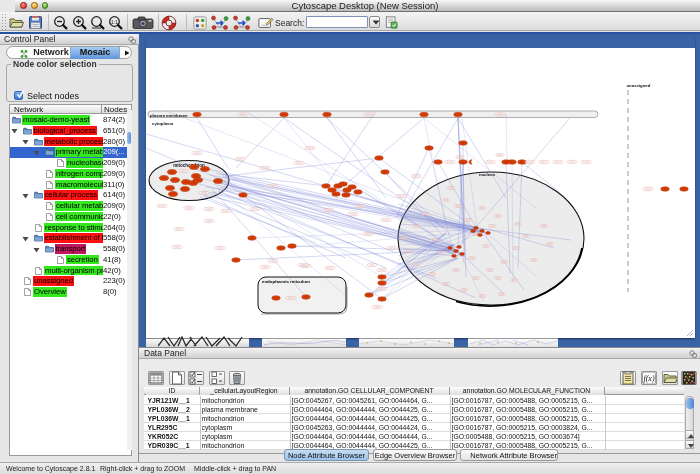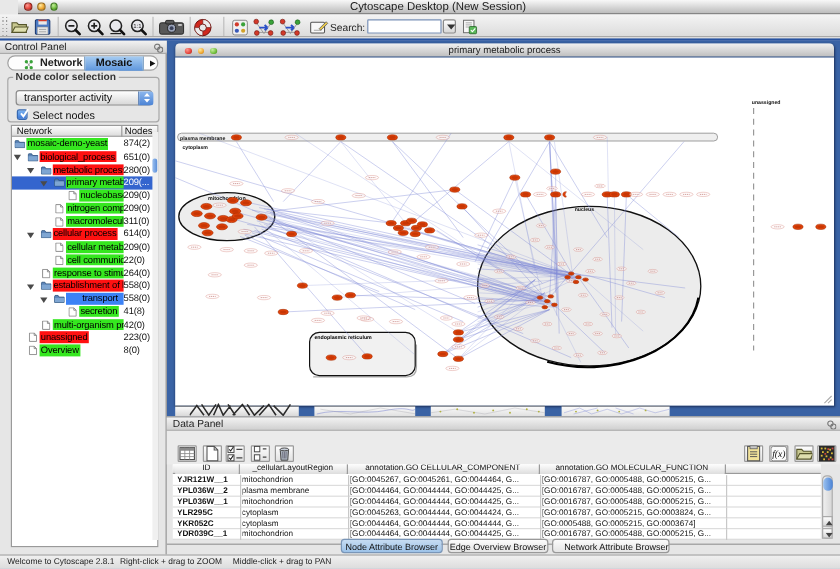--- a/index.html
+++ b/index.html
@@ -108,26 +108,20 @@
       <rect x="7" y="7" width="7" height="7" rx="1" fill="#5AB85A" stroke="#1A5A1A" stroke-width="0.7"></rect>
       <path d="M8.5 10.5 L10 12 L12.8 8.8" stroke="#fff" stroke-width="1.1" fill="none"></path>
     </svg>
 </div>
 
 <div class="abs" style="left:0;top:32px;width:700px;height:2px;background:#27529F"></div>
 
 <div class="abs" style="left:139px;top:34px;width:561px;height:313px;background:#3A63A5"></div>
 
 <div class="abs" style="left:146px;top:36px;width:549px;height:302px;border-radius:4px 4px 0 0;box-shadow:0 1px 2px rgba(0,0,20,0.5)">
-  <div class="abs" style="left:0;top:0;width:549px;height:12px;background:linear-gradient(#F2F2F2,#BFBFBF);border-radius:4px 4px 0 0;border-bottom:1px solid #808080">
-    <div class="abs" style="left:0;top:0;width:549px;text-align:center;font-size:8px;line-height:12px;color:#1a1a1a">primary metabolic process</div>
-    <div class="abs" style="left:8px;top:3.5px;width:5.6px;height:5.6px;border-radius:50%;background:radial-gradient(circle at 35% 30%,#FF9890,#E4443A 60%,#9E1F16)"></div>
-    <div class="abs" style="left:18.5px;top:3.5px;width:5.6px;height:5.6px;border-radius:50%;background:radial-gradient(circle at 35% 30%,#FFE9A0,#F0A830 60%,#B06A10)"></div>
-    <div class="abs" style="left:29px;top:3.5px;width:5.6px;height:5.6px;border-radius:50%;background:radial-gradient(circle at 35% 30%,#C8F0A0,#70BE3C 60%,#3A7A18)"></div>
-  </div>
   <div class="abs" style="left:0;top:12px;width:549px;height:290px;background:#fff;overflow:hidden">
     <svg width="549" height="289" viewBox="0 0 549 289" style="position:absolute;left:0;top:0">
         <rect x="2" y="63" width="450" height="6.5" rx="3.2" fill="#EFEFEF" stroke="#9a9a9a" stroke-width="0.8"></rect>
         <ellipse cx="43" cy="132.5" rx="40" ry="20" fill="#EDEDED" stroke="#111" stroke-width="1.1"></ellipse>
         <ellipse cx="345" cy="190.5" rx="93" ry="66.5" fill="#ECECEC" stroke="#111" stroke-width="1.1"></ellipse>
         <path d="M 310 253.5 A 93 66.5 0 0 0 436 200" fill="none" stroke="#000" stroke-width="1.8"></path>
         <path d="M 115 266 L 193 266 Q 201 266 201 258 L 201 239" fill="none" stroke="rgba(40,40,40,0.4)" stroke-width="1.1"></path>
         <rect x="112" y="229" width="88" height="36" rx="8" fill="#F1F1F1" stroke="#111" stroke-width="1"></rect>
         <line x1="62" y1="121" x2="330" y2="180" stroke="rgba(128,138,216,0.48)" stroke-width="0.7"></line>
         <line x1="70" y1="125" x2="336" y2="183" stroke="rgba(128,138,216,0.48)" stroke-width="0.7"></line>
@@ -590,29 +584,20 @@
     <div class="abs" style="left:24px;top:0;width:40px;text-align:center;font-size:9px;font-weight:bold;line-height:11.5px;color:#222">Network</div>
     <div class="abs" style="left:63px;top:0;width:50px;height:11.5px;background:linear-gradient(#A6CCF2,#5E96DC);border-left:1px solid #88A8C8;border-right:1px solid #88A8C8;text-align:center;font-size:9px;font-weight:bold;line-height:11.5px;color:#111">Mosaic</div>
     <svg class="abs" style="left:117px;top:3px" width="6" height="6" viewBox="0 0 6 6">
         <path d="M1 0.5 L5.5 3 L1 5.5 Z" fill="#111"></path>
       </svg>
   </div>
 
   <div class="abs" style="left:6px;top:30px;width:127px;height:38px;border:1px solid #A8A8A8;border-radius:3px"></div>
   <div class="abs" style="left:11px;top:25px;background:#E6E6E6;padding:0 2px;font-size:8.5px;font-weight:bold;color:#333">Node color selection</div>
 
-  <div class="abs" style="left:13px;top:41px;width:114px;height:13px;background:linear-gradient(#FFFFFF,#D8D8D8);border:1px solid #8a8a8a;border-radius:3px">
-    <div class="abs" style="left:6px;top:0;font-size:9px;line-height:11.5px;color:#111">transporter activity</div>
-    <div class="abs" style="left:101px;top:-0.5px;width:12.5px;height:12px;background:linear-gradient(#8EB8EE,#4A82D4);border-radius:0 3px 3px 0;border-left:1px solid #6A8AB8">
-      <svg class="abs" style="left:3px;top:1.5px" width="7" height="9" viewBox="0 0 7 9">
-          <path d="M3.5 0.5 L6 3.5 L1 3.5 Z" fill="#fff"></path>
-          <path d="M3.5 8.5 L6 5.5 L1 5.5 Z" fill="#fff"></path>
-        </svg>
-    </div>
-  </div>
 
   <div class="abs" style="left:14px;top:57px;width:9px;height:9px;background:linear-gradient(#7AB2F0,#3C78D8);border:1px solid #3668B0;border-radius:2px">
     <svg class="abs" style="left:0.5px;top:-2px" width="9" height="10" viewBox="0 0 9 10">
         <path d="M1.5 4.5 L3.5 7 L7.5 1" stroke="#fff" stroke-width="1.6" fill="none"></path>
       </svg>
   </div>
   <div class="abs" style="left:27px;top:56.5px;font-size:9px;color:#111">Select nodes</div>
 
   <div class="abs" style="left:9px;top:70px;width:123px;height:352px;background:#fff;border:1px solid #9a9a9a">
     <div class="abs" style="left:0;top:0;width:121px;height:9px;background:linear-gradient(#FDFDFD,#DDD);border-bottom:1px solid #9a9a9a">
@@ -734,21 +719,21 @@
           <div style="position:absolute;left:93px;top:0.5px;line-height:9.5px;color:#111">558(0)</div>
         </div>
         <div style="position:absolute;left:0;top:129.0px;width:122px;height:10.75px">
           <svg style="position:absolute;left:23px;top:3px" width="7" height="6" viewBox="0 0 7 6">
             <path d="M0.5 1 L6.5 1 L3.5 5.5 Z" fill="#4a4a4a"></path>
           </svg>
           <svg style="position:absolute;left:34.5px;top:1.5px" width="9" height="8" viewBox="0 0 9 8">
             <path d="M0.5 2 L0.5 7 L8.5 7 L8.5 2.6 L4.2 2.6 L3.4 1.2 L0.9 1.2 Z" fill="#5B84B8" stroke="#2F5580" stroke-width="0.7"></path>
             <rect x="0.7" y="3.2" width="7.6" height="3.6" fill="#7FA6D2"></rect>
           </svg>
-          <div style="position:absolute;left:44.5px;top:0.5px;max-width:48.5px;overflow:hidden;background:#3b82f6;color:#000;padding:0 14px;line-height:9.5px;white-space:nowrap">transport</div>
+          <div style="position:absolute;left:44.5px;top:0.5px;max-width:48.5px;overflow:hidden;background:#be185d;color:#000;padding:0 1px;line-height:9.5px;white-space:nowrap">transport</div>
           <div style="position:absolute;left:93px;top:0.5px;line-height:9.5px;color:#111">558(0)</div>
         </div>
         <div style="position:absolute;left:0;top:139.75px;width:122px;height:10.75px">
           <svg style="position:absolute;left:47px;top:1.5px" width="7" height="8" viewBox="0 0 7 8">
             <path d="M0.5 0.5 L4.5 0.5 L6.5 2.5 L6.5 7.5 L0.5 7.5 Z" fill="#fff" stroke="#8a8a8a" stroke-width="0.8"></path>
             <path d="M4.5 0.5 L4.5 2.5 L6.5 2.5" fill="none" stroke="#8a8a8a" stroke-width="0.8"></path>
           </svg>
           <div style="position:absolute;left:56px;top:0.5px;max-width:37px;overflow:hidden;background:#35E71F;color:#000;padding:0 1px;line-height:9.5px;white-space:nowrap">secretion</div>
           <div style="position:absolute;left:93px;top:0.5px;line-height:9.5px;color:#111">41(8)</div>
         </div>

